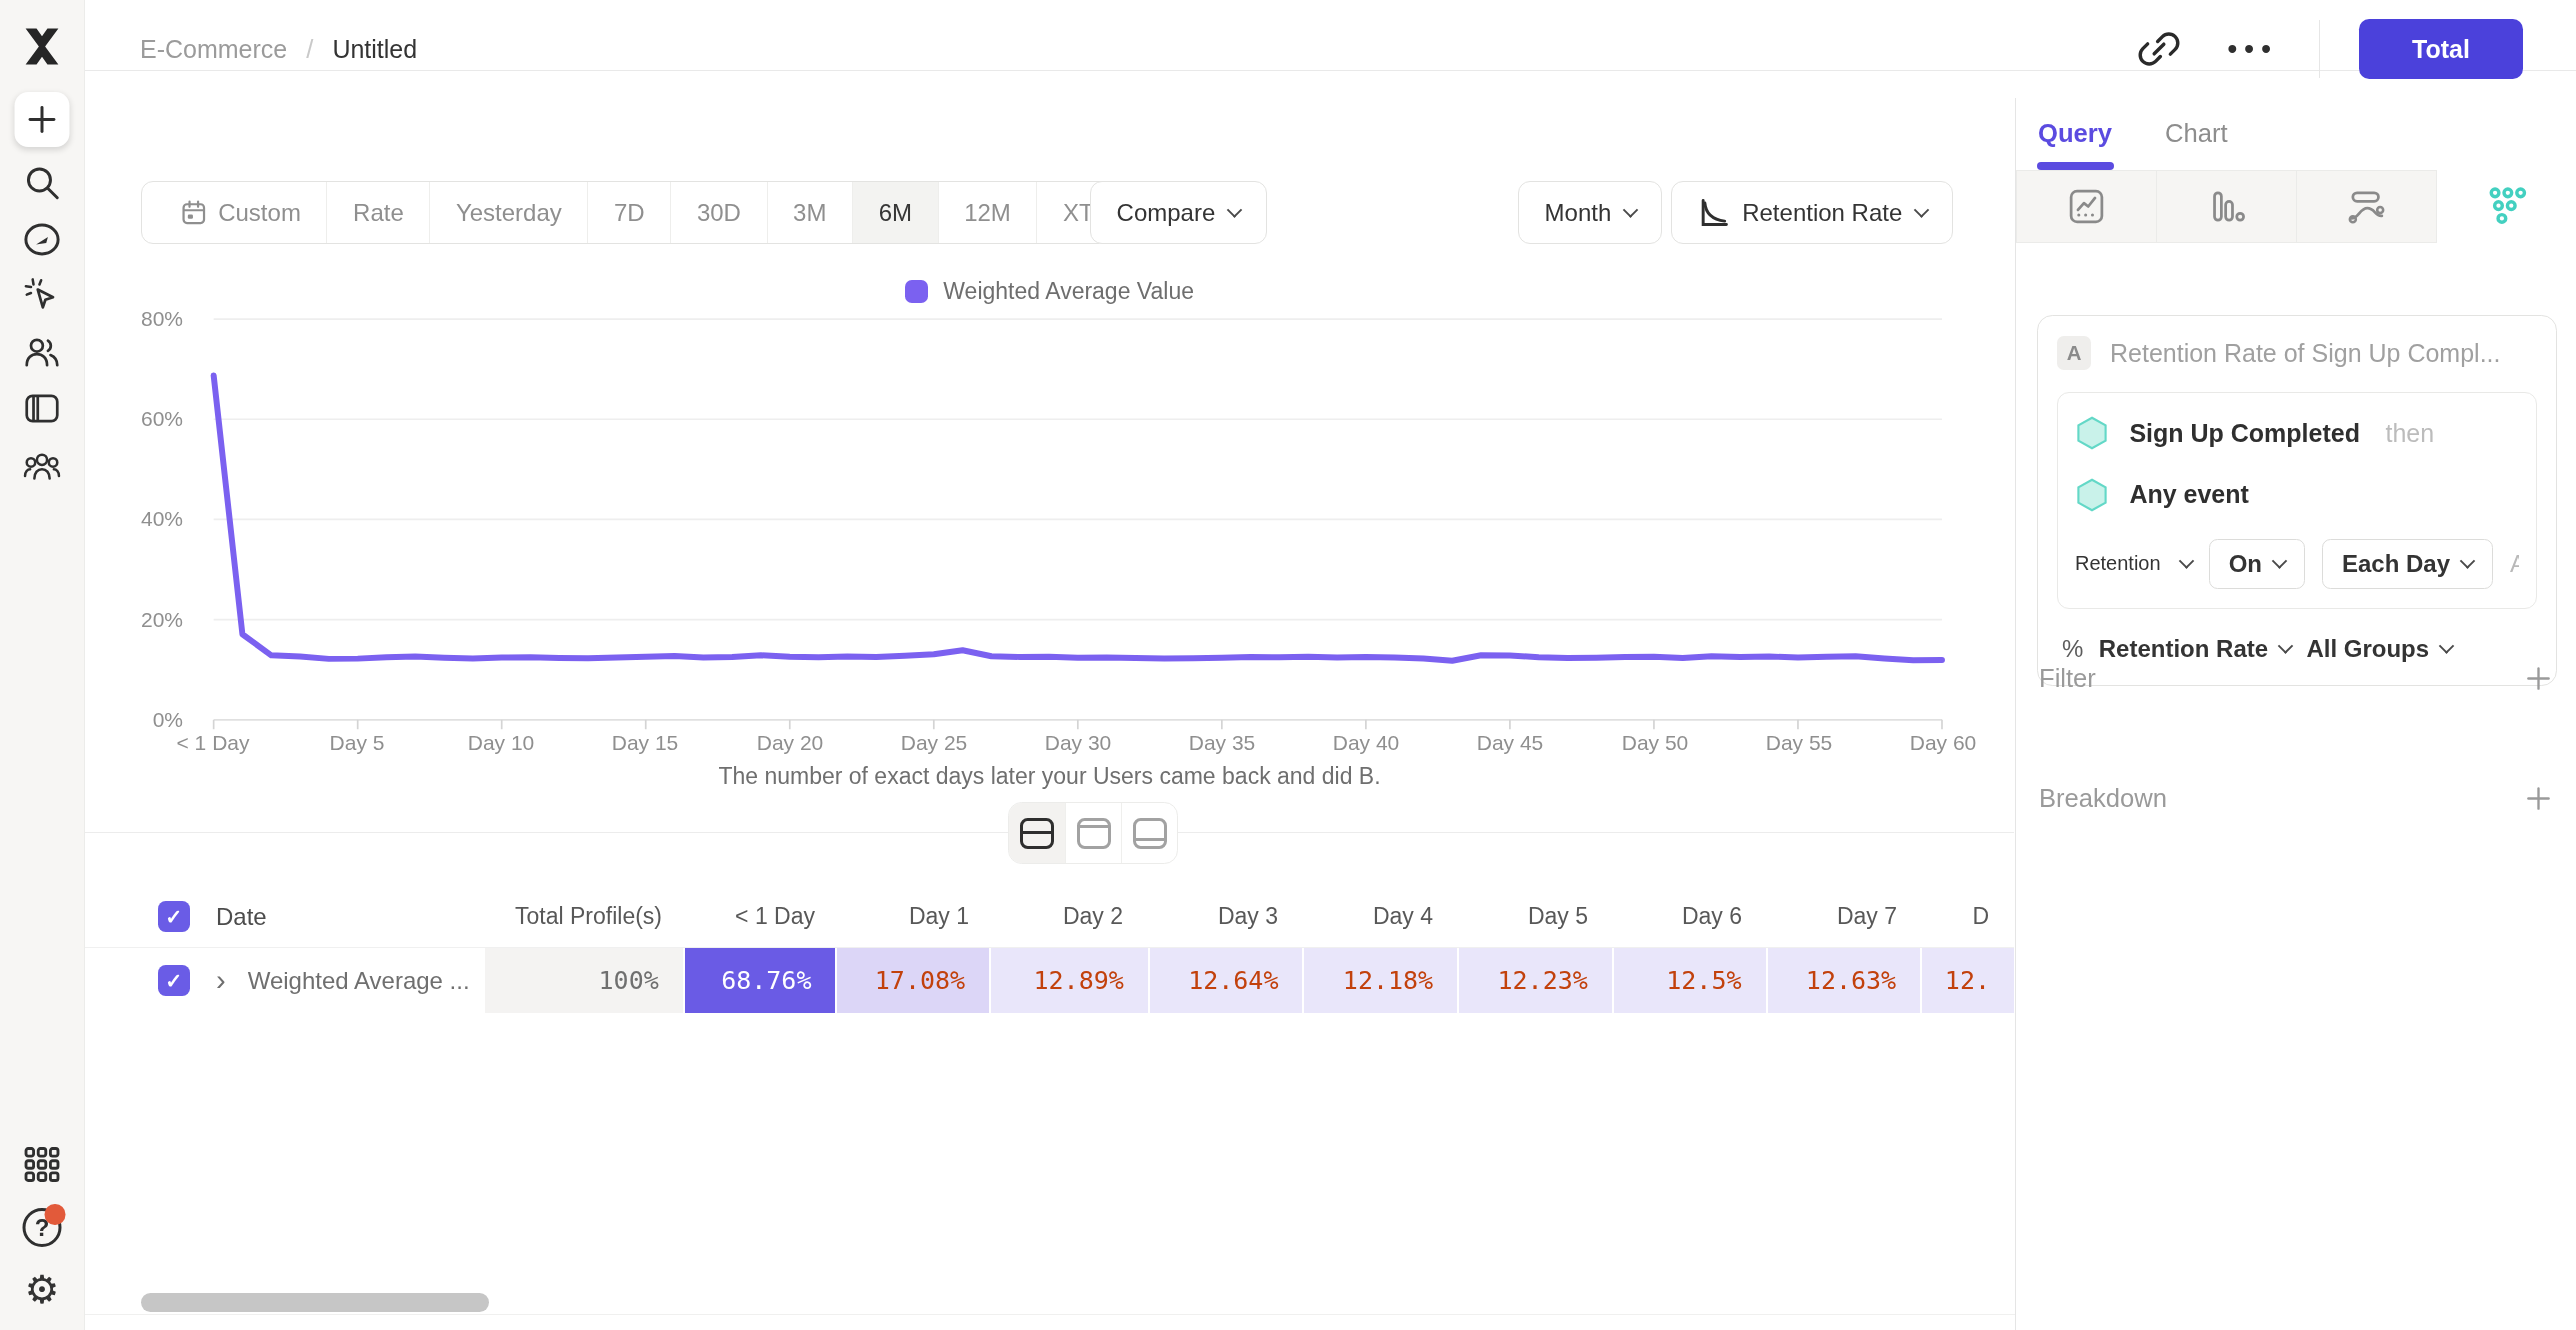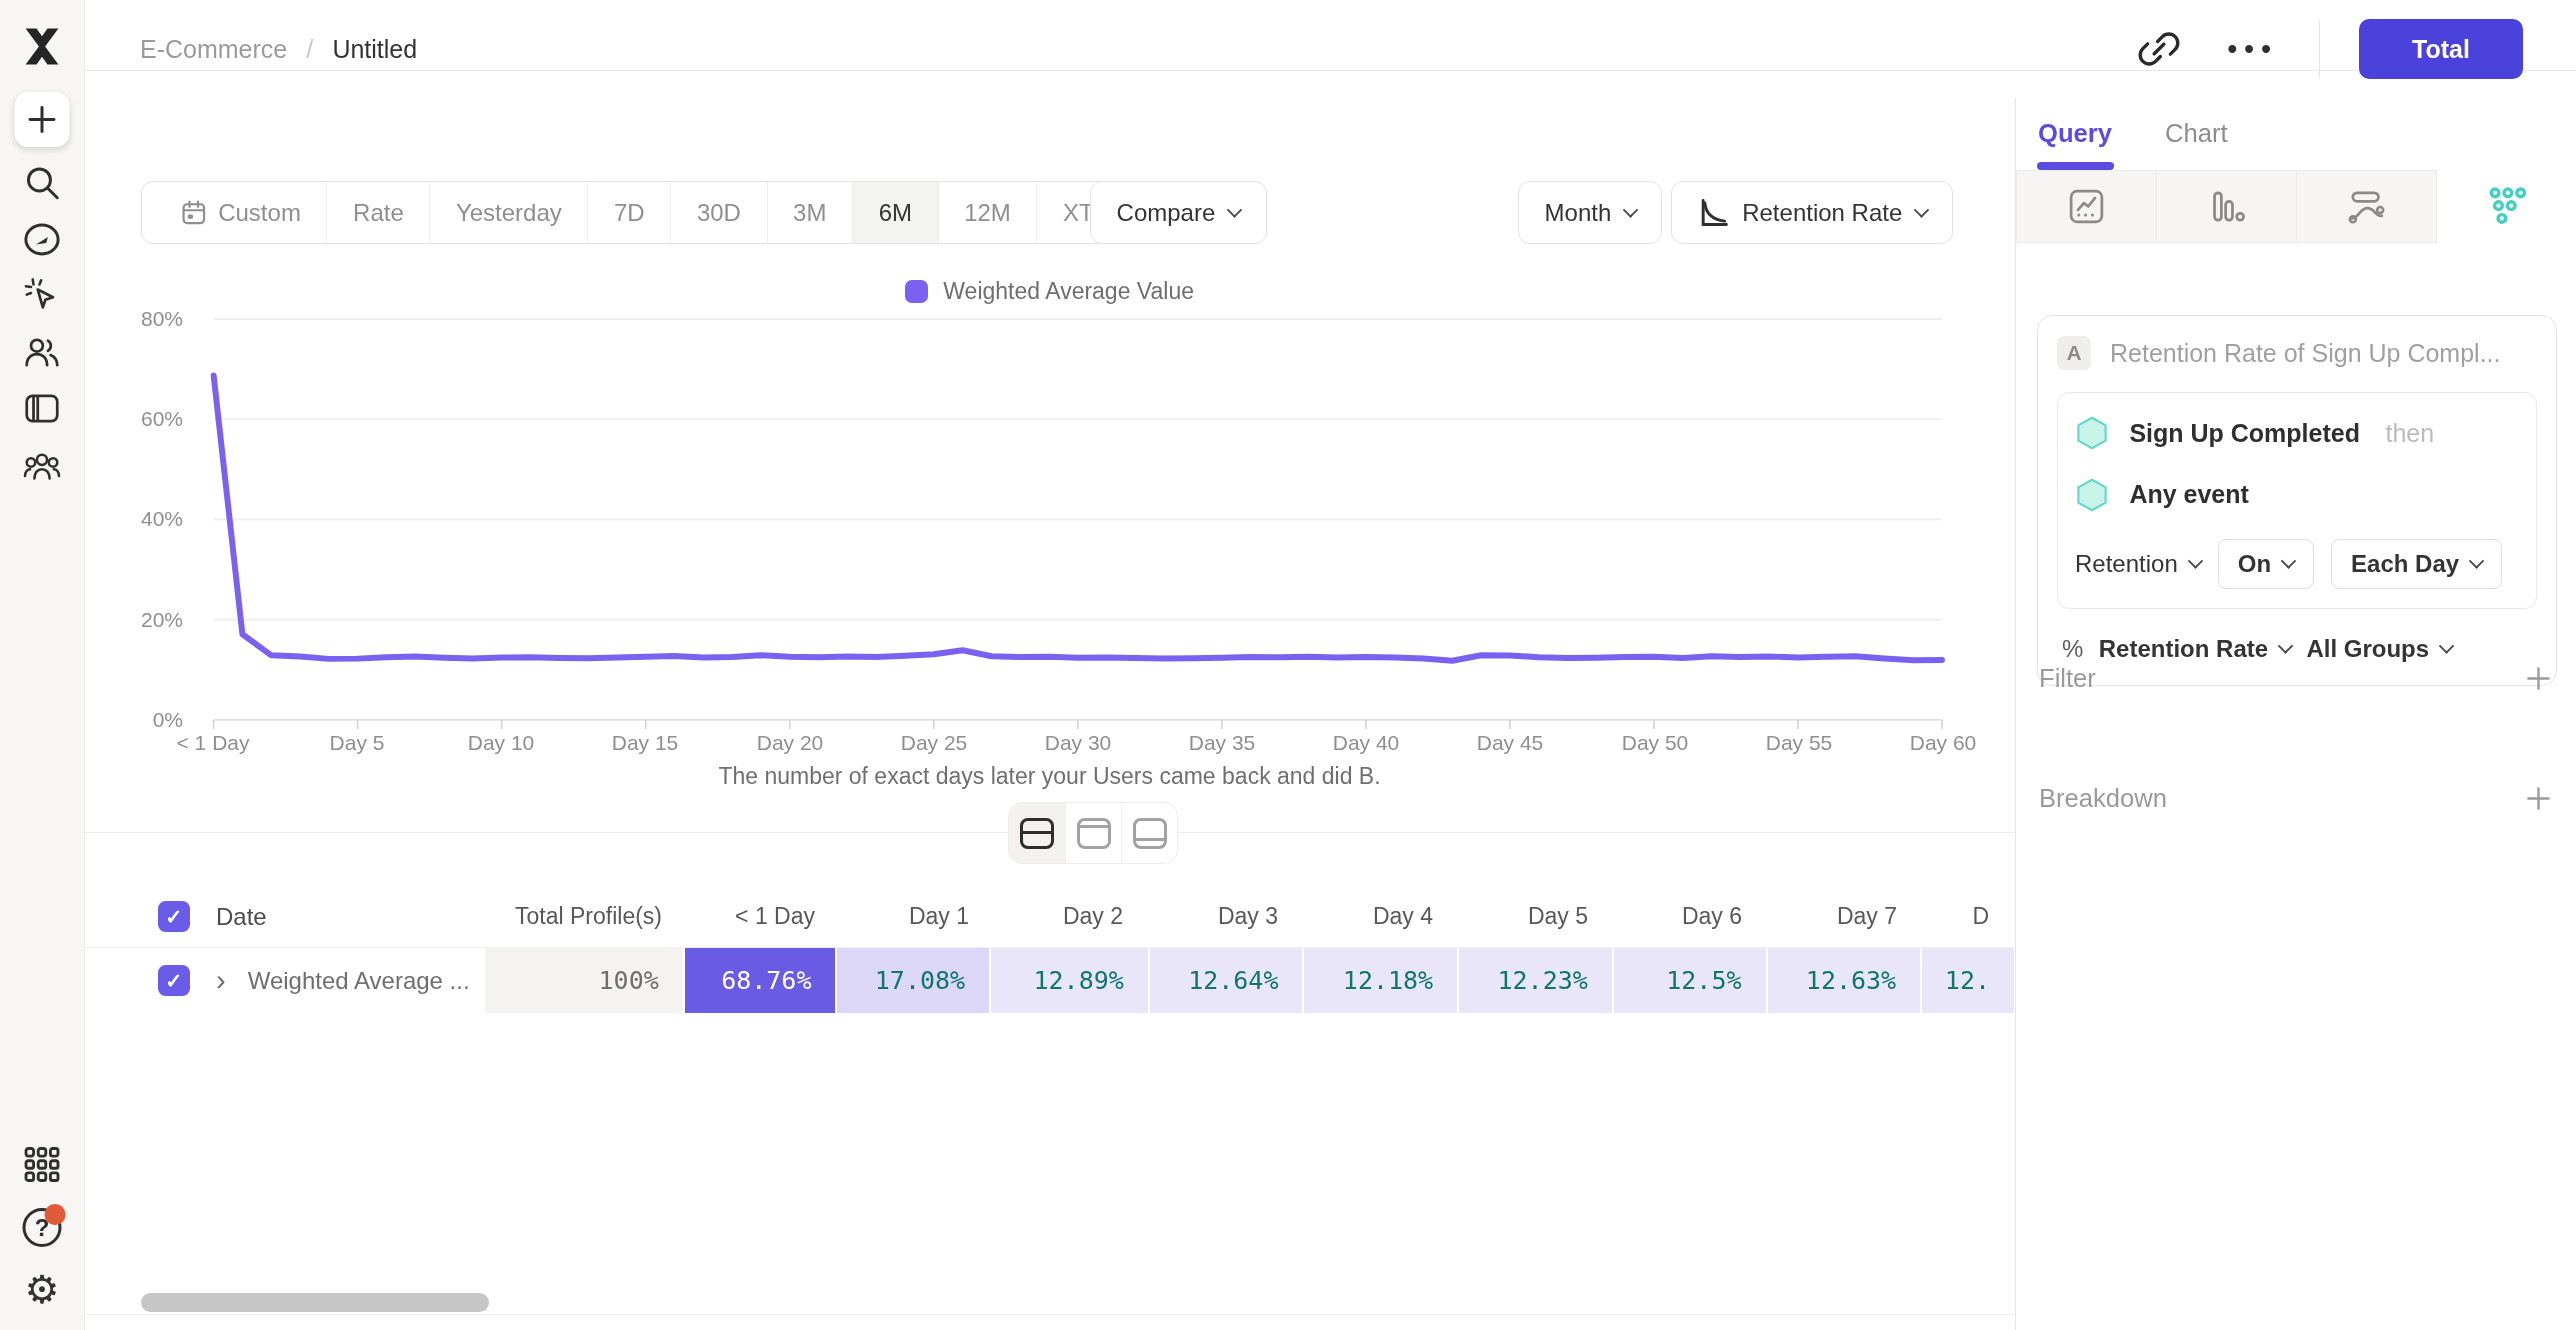--- a/index.html
+++ b/index.html
@@ -60,21 +60,21 @@
   
   #table-wrap { position:absolute; left:85px; top:886px; width:1929px; overflow:hidden; }
   .trow { display:flex; height:61px; align-items:stretch; }
   .trow.head { height:61px; }
   .label-col { width:401px; display:flex; align-items:center; gap:22px; padding-left:75px; position:relative; }
   .cbox { position:absolute; left:73px; width:31.5px; height:31.5px; border-radius:7.7px; display:flex; align-items:center; justify-content:center; color:#fff; font-size:20.4px; font-weight:700; }
   .label-text { margin-left:56px; font-size:24px; color:#4c4c4c; }
   .row-chev { margin-left:56px; font-size:29px; color:#6f6f6f; line-height:1; }
   .row-label { font-size:24px; color:#6f6f6f; white-space:nowrap; }
   .hcell { display:flex; align-items:center; justify-content:flex-end; padding-right:24px; font-size:23px; color:#585858; white-space:nowrap; overflow:hidden; }
-  .vcell { display:flex; align-items:center; justify-content:flex-end; padding-right:24px; font-size:25px; font-family:"DejaVu Sans Mono", monospace; color:#0f766e; border-right:2.6px solid #fff; white-space:nowrap; overflow:hidden; }
+  .vcell { display:flex; align-items:center; justify-content:flex-end; padding-right:24px; font-size:25px; font-family:"DejaVu Sans Mono", monospace; color:#c2410c; border-right:2.6px solid #fff; white-space:nowrap; overflow:hidden; }
   .vcell:last-child { border-right:none; }
   #data-row { border-top:1.7px solid #f0f0f0; height:66px; }
 
   
   #hscroll-thumb { position:absolute; left:141px; top:1293px; width:348px; height:19px; border-radius:9.4px; background:#c6c6c6; }
   #bottom-line { position:absolute; left:85px; right:0; top:1314px; height:0.9px; background:#f0f0ef; }
 
   
   #rpanel { position:absolute; left:2015px; right:0; top:98px; bottom:0; background:#fff; border-left:0.9px solid #e5e5e5; }
   #rtabs { position:absolute; left:0; right:0; top:0; height:71px; display:flex; align-items:center; gap:53px; padding-left:22px; }
@@ -88,21 +88,21 @@
 
   #query-card { position:absolute; left:21px; right:19px; top:217px; border:1.3px solid #e3e3e1; border-radius:15.3px; padding:20.4px 19px 22px 19px; }
   #qtitle-row { display:flex; align-items:center; gap:19px; }
   #qbadge { width:34px; height:34px; border-radius:6.8px; background:#efeeec; color:#8a8a8a; font-size:20.4px; font-weight:600; display:flex; align-items:center; justify-content:center; }
   #qtitle { font-size:25px; color:#a0a0a0; white-space:nowrap; overflow:hidden; }
   #event-card { margin-top:22px; border:1.3px solid #e9e9e7; border-radius:12px; padding:22px 17px 19px 17px; }
   .event-row { display:flex; align-items:center; gap:20.4px; margin-bottom:25.6px; cursor:pointer; }
   .event-name { font-size:25px; font-weight:600; color:#2f2f2f; }
   .event-then { font-size:25px; color:#bcbcbc; margin-left:5.1px; }
   #controls-row { display:flex; align-items:center; gap:17px; margin-top:6.8px; }
-  .ctl-plain { display:flex; align-items:center; gap:12px; font-size:24px; color:#343434; cursor:pointer; white-space:nowrap; }
+  .ctl-plain { display:flex; align-items:center; gap:20px; font-size:20px; color:#343434; cursor:pointer; white-space:nowrap; }
   .ctl-pill { display:flex; align-items:center; gap:12px; font-size:24px; font-weight:600; color:#343434; border:1.3px solid #dcdcda; border-radius:8.5px; padding:10.2px 19px; cursor:pointer; white-space:nowrap; }
   .ctl-muted { display:flex; align-items:center; gap:10.2px; font-size:24px; color:#b9b9b9; cursor:pointer; overflow:hidden; white-space:nowrap; }
   #metric-row { display:flex; align-items:center; gap:15.3px; margin-top:25.6px; padding-left:5.1px; }
   #metric-pct { font-size:24px; color:#5c5c5c; }
   .metric-dd { display:flex; align-items:center; gap:12px; font-size:24px; font-weight:600; color:#343434; cursor:pointer; white-space:nowrap; }
   .section-row { position:absolute; left:23px; right:24px; display:flex; align-items:center; justify-content:space-between; }
   .section-label { font-size:25.6px; color:#9a9a9a; }
 
   svg { display:block; }
 </style>

